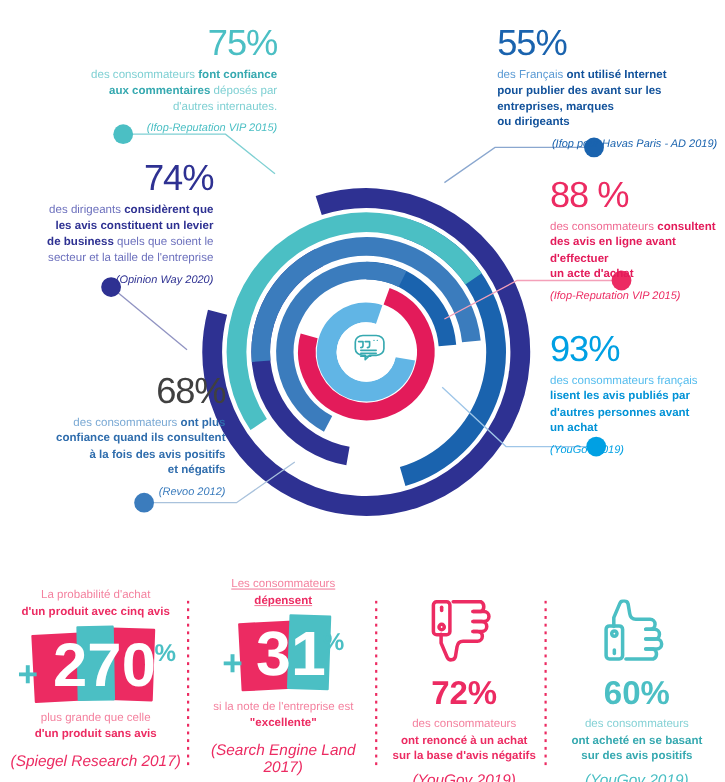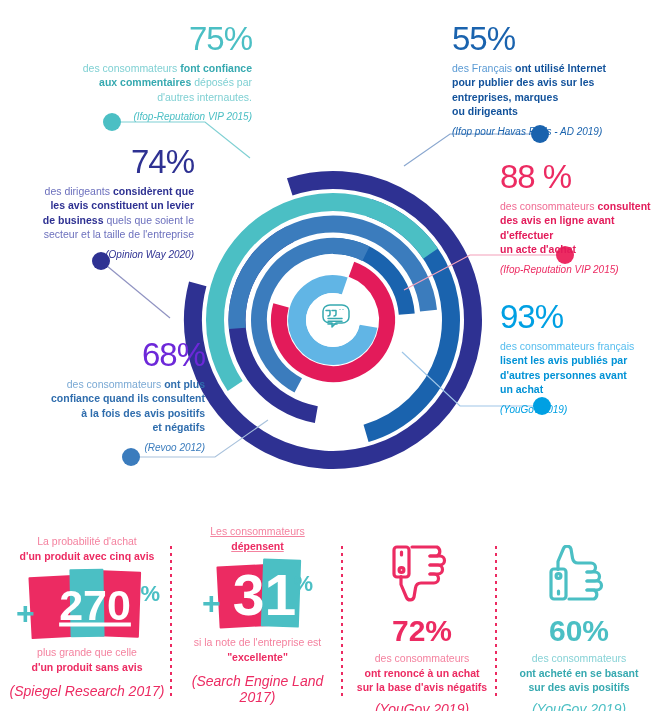--- a/index.html
+++ b/index.html
@@ -38,38 +38,38 @@
   .ta-l{text-align:left;}
 
   .s75 .num{font-size:33px;color:#4bbfc4;}
   .s75 .body{color:#7fd0d3;}
   .s75 .body b{color:#36a9b0;}
   .s75 .src{color:#4bbfc4;}
 
   .s55 .num{font-size:33px;color:#1a63ae;}
   .s55 .body{color:#5a9ad4;}
   .s55 .body b{color:#12529b;}
-  .s55 .src{color:#1a63ae;}
+  .s55 .src{color:#1a63ae;text-align:right;}
 
   .s74 .num{font-size:33px;color:#2e3192;}
   .s74 .body{color:#6c70bd;}
   .s74 .body b{color:#2e3192;}
   .s74 .src{color:#2e3192;}
 
   .s88 .num{font-size:33px;color:#ec2b62;}
   .s88 .body{color:#f06a92;}
   .s88 .body b{color:#e31b5a;}
   .s88 .src{color:#ec2b62;}
 
   .s93 .num{font-size:33px;color:#00a0e3;}
   .s93 .body{color:#56bdee;}
   .s93 .body b{color:#0092d6;}
   .s93 .src{color:#00a0e3;}
 
-  .s68 .num{font-size:33px;color:#6d28d9;}
+  .s68 .num{font-size:33px;color:#404040;}
   .s68 .body{color:#7aa9d4;}
   .s68 .body b{color:#2f6da d;}
   .s68 .body b{color:#2f6dad;}
   .s68 .src{color:#3b7cbd;}
 
   
   #bottom{position:absolute;left:0;top:524px;width:599px;height:199px;}
   .card{position:absolute;top:0;height:199px;text-align:center;}
   .card .cap{
     font-size:10.5px;line-height:1.4;
@@ -188,21 +188,21 @@
   </svg>
 
   <div class="stat s75 ta-r" style="left:60px;top:22px;width:192px;">
     <div class="num">75%</div>
     <div class="body">des consommateurs <b>font confiance</b><br><b>aux commentaires</b> déposés par<br>d'autres internautes.</div>
     <div class="src">(Ifop-Reputation VIP 2015)</div>
   </div>
 
   <div class="stat s55 ta-l" style="left:452px;top:22px;width:200px;">
     <div class="num">55%</div>
-    <div class="body">des Français <b>ont utilisé Internet</b><br><b>pour publier des avis sur les</b><br><b>entreprises, marques</b><br><b>ou dirigeants</b></div>
+    <div class="body">des Français <b>ont utilisé Internet</b><br><b>pour publier des avant sur les</b><br><b>entreprises, marques</b><br><b>ou dirigeants</b></div>
     <div class="src">(Ifop pour Havas Paris - AD 2019)</div>
   </div>
 
   <div class="stat s74 ta-r" style="left:8px;top:145px;width:186px;">
     <div class="num">74%</div>
     <div class="body">des dirigeants <b>considèrent que</b><br><b>les avis constituent un levier</b><br><b>de business</b> quels que soient le<br>secteur et la taille de l'entreprise</div>
     <div class="src">(Opinion Way 2020)</div>
   </div>
 
   <div class="stat s88 ta-l" style="left:500px;top:160px;width:168px;">
@@ -229,21 +229,21 @@
     <div class="sep" style="left:341px;"></div>
     <div class="sep" style="left:495px;"></div>
 
     <div class="card c270" style="left:8px;width:158px;">
       <div class="cap" style="margin-top:10px;">La probabilité d'achat<br><b>d'un produit avec cinq avis</b></div>
       <div class="badge">
         <div class="blk" style="left:22px;top:6px;width:84px;height:62px;background:#ec2b62;transform:rotate(-3deg);"></div>
         <div class="blk" style="left:92px;top:2px;width:40px;height:66px;background:#ec2b62;transform:rotate(2deg);"></div>
         <div class="blk" style="left:62px;top:0px;width:34px;height:68px;background:#4bbfc4;transform:rotate(-1deg);"></div>
         <div class="plus" style="left:8px;top:28px;font-size:32px;">+</div>
-        <div class="digits" style="padding-left:16px;font-size:43px;text-decoration:underline;">270</div>
+        <div class="digits" style="padding-left:16px;font-size:56px;">270</div>
         <div class="pct" style="right:6px;top:14px;font-size:22px;">%</div>
       </div>
       <div class="cap">plus grande que celle<br><b>d'un produit sans avis</b></div>
       <div class="src" style="display:block;margin-top:8px;">(Spiegel Research 2017)</div>
     </div>
 
     <div class="card c31" style="left:180px;width:155px;">
       <div class="cap" style="text-decoration:underline;">Les consommateurs<br><b>dépensent</b></div>
       <div class="badge">
         <div class="blk" style="left:38px;top:6px;width:60px;height:62px;background:#ec2b62;transform:rotate(-3deg);"></div>

